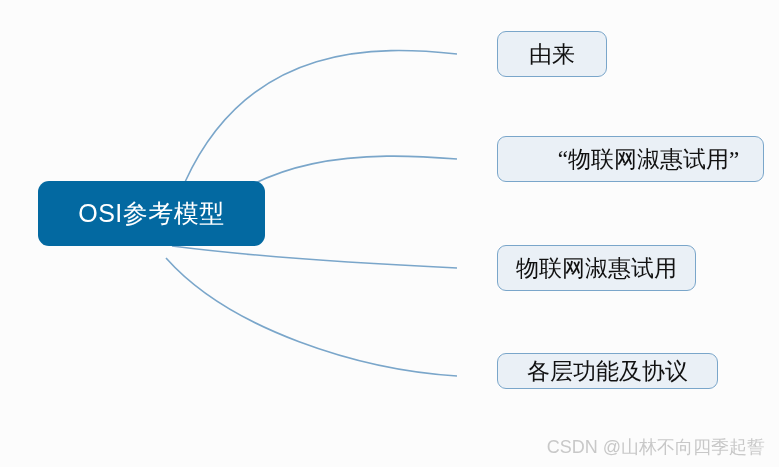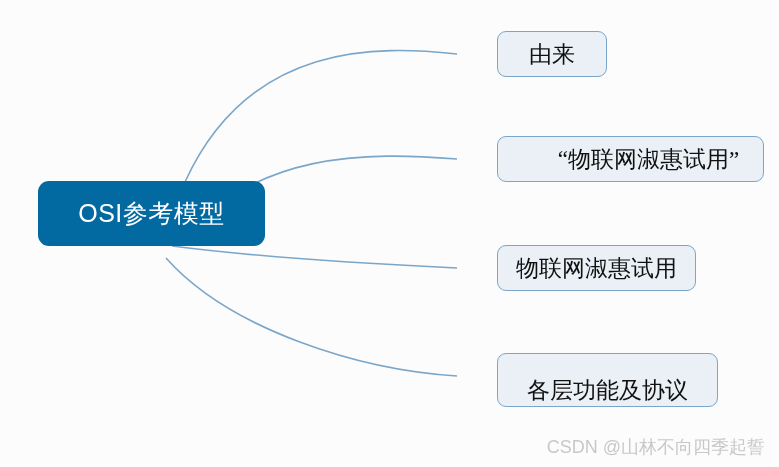--- a/index.html
+++ b/index.html
@@ -56,21 +56,21 @@
   }
   .leaf-label {
     color: #111111;
     font-size: 23px;
     white-space: nowrap;
     font-family: "Liberation Serif", "DejaVu Serif", serif;
   }
   #leaf-0 { left: 457px; top: 31px;  width: 110px; height: 46px; }
   #leaf-1 { left: 457px; top: 136px; width: 267px; height: 46px; padding-left: 36px; }
   #leaf-2 { left: 457px; top: 245px; width: 199px; height: 46px; }
-  #leaf-3 { left: 457px; top: 353px; width: 221px; height: 54px; align-items: flex-end; }
+  #leaf-3 { left: 457px; top: 353px; width: 221px; height: 36px; }
   .watermark {
     position: absolute;
     right: 14px;
     bottom: 8px;
     color: #c8c8c8;
     font-size: 18px;
     font-family: "Liberation Sans", "DejaVu Sans", sans-serif;
     white-space: nowrap;
   }
 </style>

